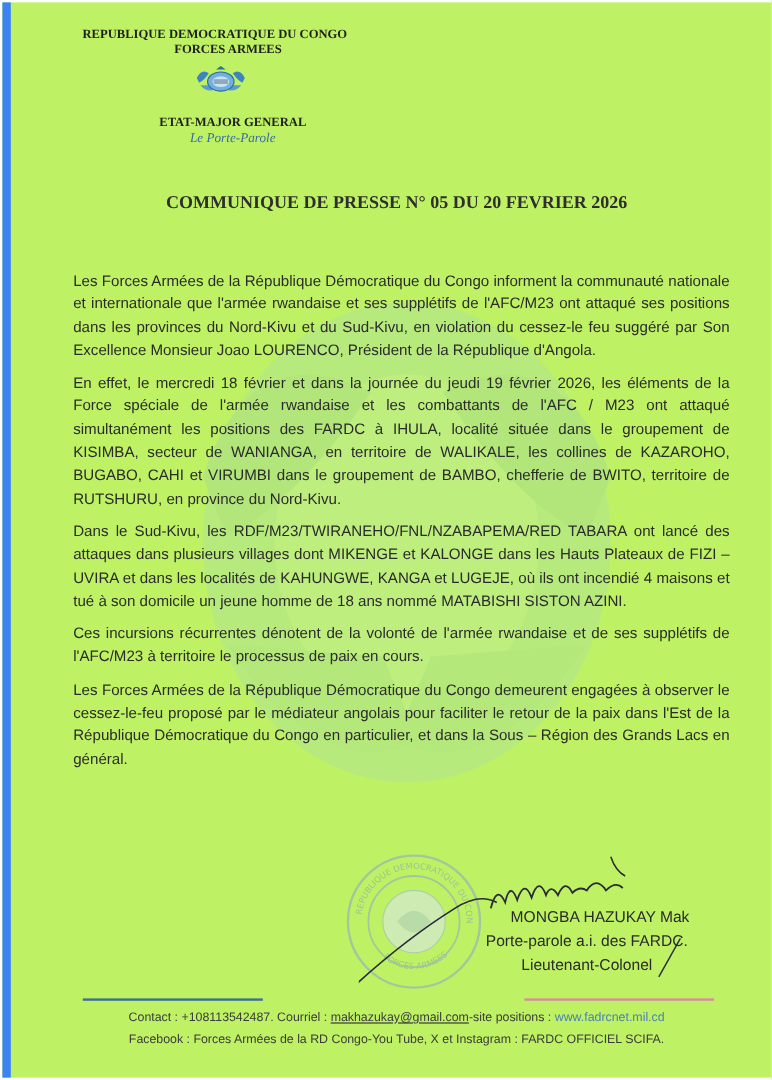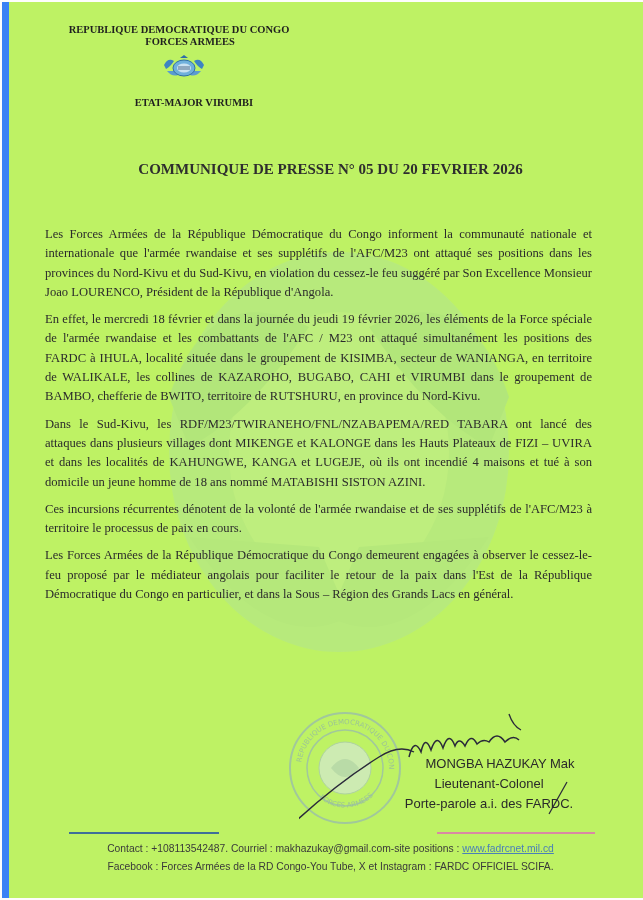--- a/index.html
+++ b/index.html
@@ -32,22 +32,22 @@
     font-family: "Liberation Serif", serif;
     font-weight: bold; font-size: 15px; color: #2e2e2e;
   }
 
   .watermark {
     position: absolute; left: 120px; top: 215px; width: 420px; height: 470px;
     opacity: 0.18; pointer-events: none;
   }
 
   .body-text {
-    position: absolute; left: 36px; top: 223px; width: 547px;
-    font-family: Liberation Serif, serif;
+    position: absolute; left: 52px; top: 223px; width: 547px;
+    font-family: Liberation Sans, sans-serif;
     font-size: 12.6px; line-height: 19.3px;
     text-align: justify; color: #2b2b2b;
   }
   .body-text p { margin: 0 0 8px 0; }
 
   .seal {
     position: absolute; left: 278px; top: 708px; width: 116px; height: 116px;
     opacity: 0.55;
   }
   .signature {
@@ -68,22 +68,22 @@
   .rule-right {
     position: absolute; left: 428px; top: 830px; width: 158px; height: 2px;
     background: #d98aa3;
   }
   .footer {
     position: absolute; left: 0; width: 643px; top: 838px;
     text-align: center;
     font-family: "Liberation Sans", sans-serif; font-size: 10.3px; color: #3a3a3a;
     line-height: 18px;
   }
-  .footer a.email { color: #3a3a3a; }
-  .footer a.web { color: #4a7fb8; text-decoration: underline; }
+  .footer a.email { color: #3a3a3a; text-decoration: underline; }
+  .footer a.web { color: #4a7fb8; }
 </style>
 </head>
 <body>
 
 <div class="page">
 
   <div class="header-block">
     <div class="hdr-republic">REPUBLIQUE DEMOCRATIQUE DU CONGO</div>
     <div class="hdr-forces">FORCES ARMEES</div>
     <div class="emblem">
@@ -91,21 +91,22 @@
         <path d="M2 12 Q6 4 12 8 Q8 14 4 16 Z" fill="#3d84c2"></path>
         <path d="M42 12 Q38 4 32 8 Q36 14 40 16 Z" fill="#3d84c2"></path>
         <path d="M5 18 Q10 24 16 22 L14 18 Z" fill="#5b9bd0"></path>
         <path d="M39 18 Q34 24 28 22 L30 18 Z" fill="#5b9bd0"></path>
         <ellipse cx="22" cy="15" rx="11" ry="8" fill="#6fb0dc" stroke="#2f6ea6" stroke-width="1"></ellipse>
         <ellipse cx="22" cy="15" rx="7" ry="4.5" fill="#c9e2f3"></ellipse>
         <rect x="16" y="13" width="12" height="4" fill="#8fa9c0"></rect>
         <path d="M18 5 L22 2 L26 5 Z" fill="#2f6ea6"></path>
       </svg>
     </div>
-    <div class="hdr-etat">ETAT-MAJOR VIRUMBI</div>
+    <div class="hdr-etat">ETAT-MAJOR GENERAL</div>
+    <div class="hdr-porte">Le Porte-Parole</div>
   </div>
 
   <div class="title">COMMUNIQUE DE PRESSE N° 05 DU 20 FEVRIER 2026</div>
 
   <svg class="watermark" viewBox="0 0 420 470">
     <ellipse cx="210" cy="235" rx="170" ry="200" fill="#9cc8ea"></ellipse>
     <ellipse cx="210" cy="235" rx="110" ry="140" fill="#c3def3"></ellipse>
     <path d="M40 180 Q80 60 180 110 Q120 200 60 230 Z" fill="#7fb3e0"></path>
     <path d="M380 180 Q340 60 240 110 Q300 200 360 230 Z" fill="#7fb3e0"></path>
     <path d="M60 320 Q140 440 220 400 L190 330 Z" fill="#8dbde4"></path>
@@ -139,22 +140,22 @@
 
   <svg class="signature" viewBox="0 0 280 110">
     <path d="M-2 108 Q40 70 80 45 Q100 32 115 40" fill="none" stroke="#2a2a3a" stroke-width="1.4"></path>
     <path d="M110 45 Q115 25 122 40 Q126 22 132 38 Q138 20 144 36 Q150 18 156 34 Q160 24 166 34 Q172 20 178 32 Q184 26 190 30 Q198 18 206 30 Q214 22 220 28" fill="none" stroke="#2a2a3a" stroke-width="1.5"></path>
     <path d="M210 2 Q214 14 222 18" fill="none" stroke="#2a2a3a" stroke-width="1.3"></path>
     <path d="M268 70 L250 102" fill="none" stroke="#2a2a3a" stroke-width="1.2"></path>
   </svg>
 
   <div class="signer">
     <div class="name">MONGBA HAZUKAY Mak</div>
+    <div>Porte-parole a.i. des FARDC.</div>
     <div>Lieutenant-Colonel</div>
-    <div>Porte-parole a.i. des FARDC.</div>
   </div>
 
   <div class="rule-left"></div>
   <div class="rule-right"></div>
 
   <div class="footer">
     <div>
       <span>Contact : +108113542487. Courriel : </span><a class="email">makhazukay@gmail.com</a><span>-site positions : </span><a class="web">www.fadrcnet.mil.cd</a>
     </div>
     <div>Facebook : Forces Armées de la RD Congo-You Tube, X et Instagram : FARDC OFFICIEL SCIFA.</div>

